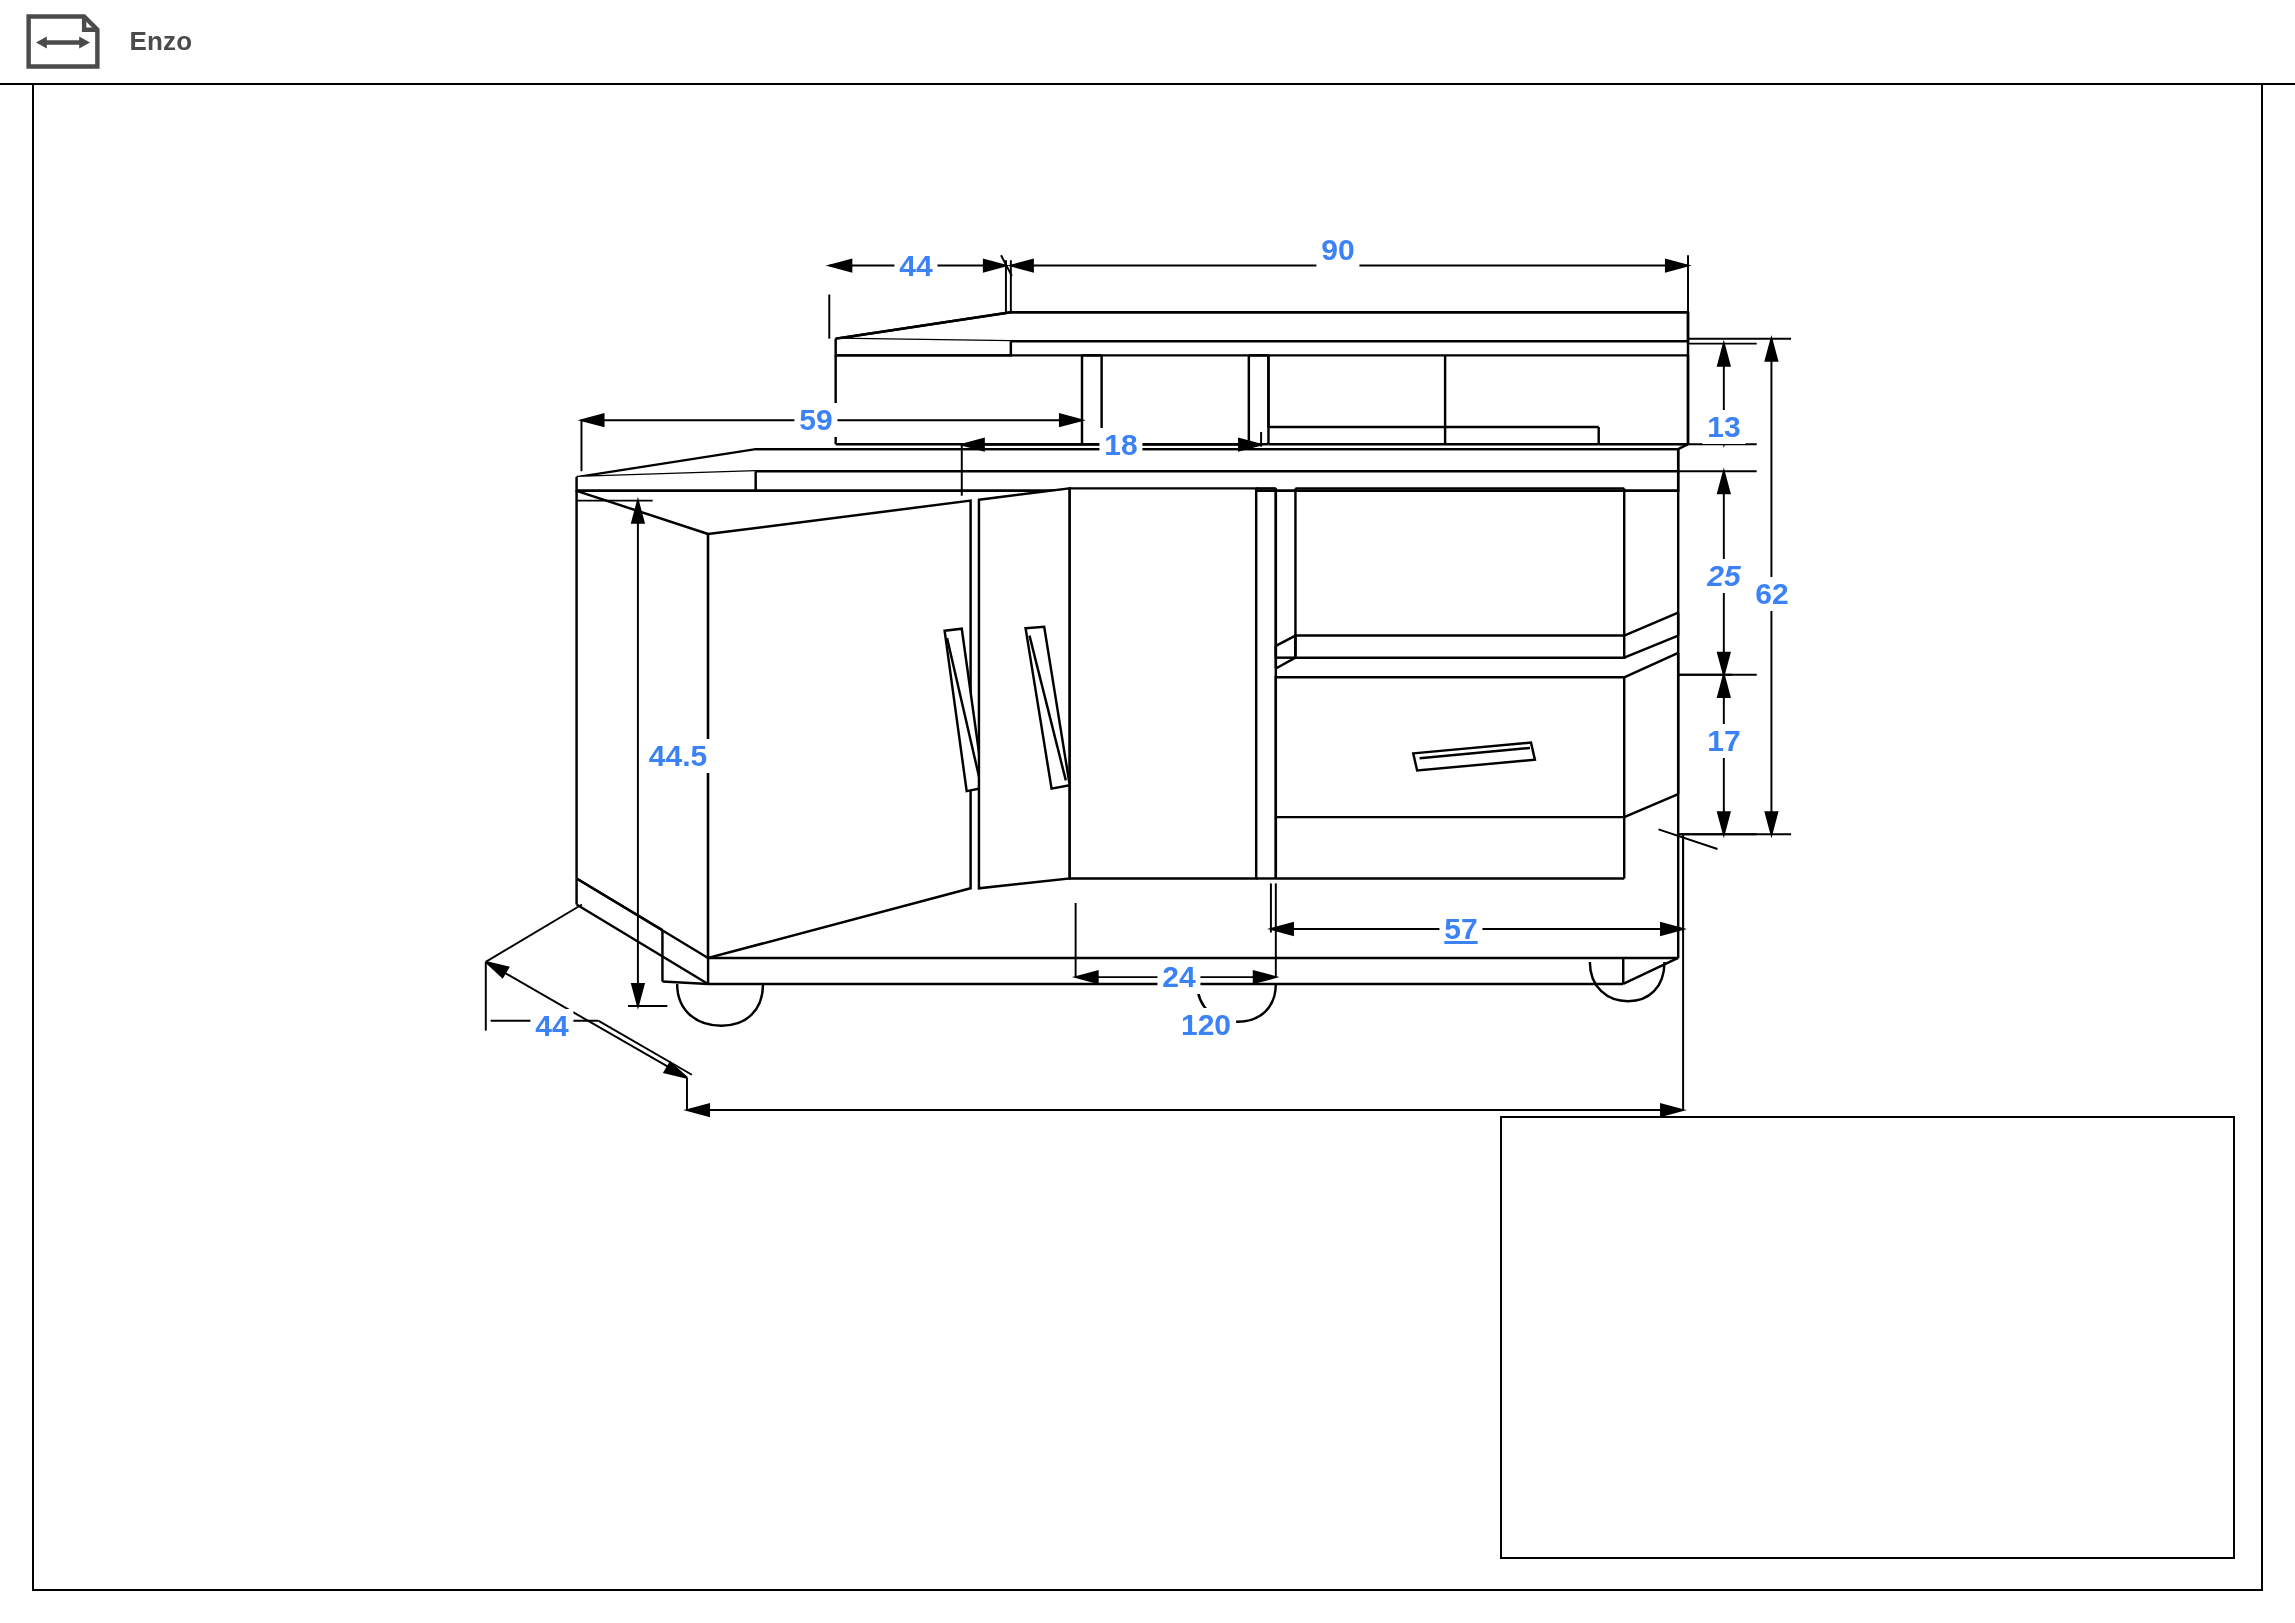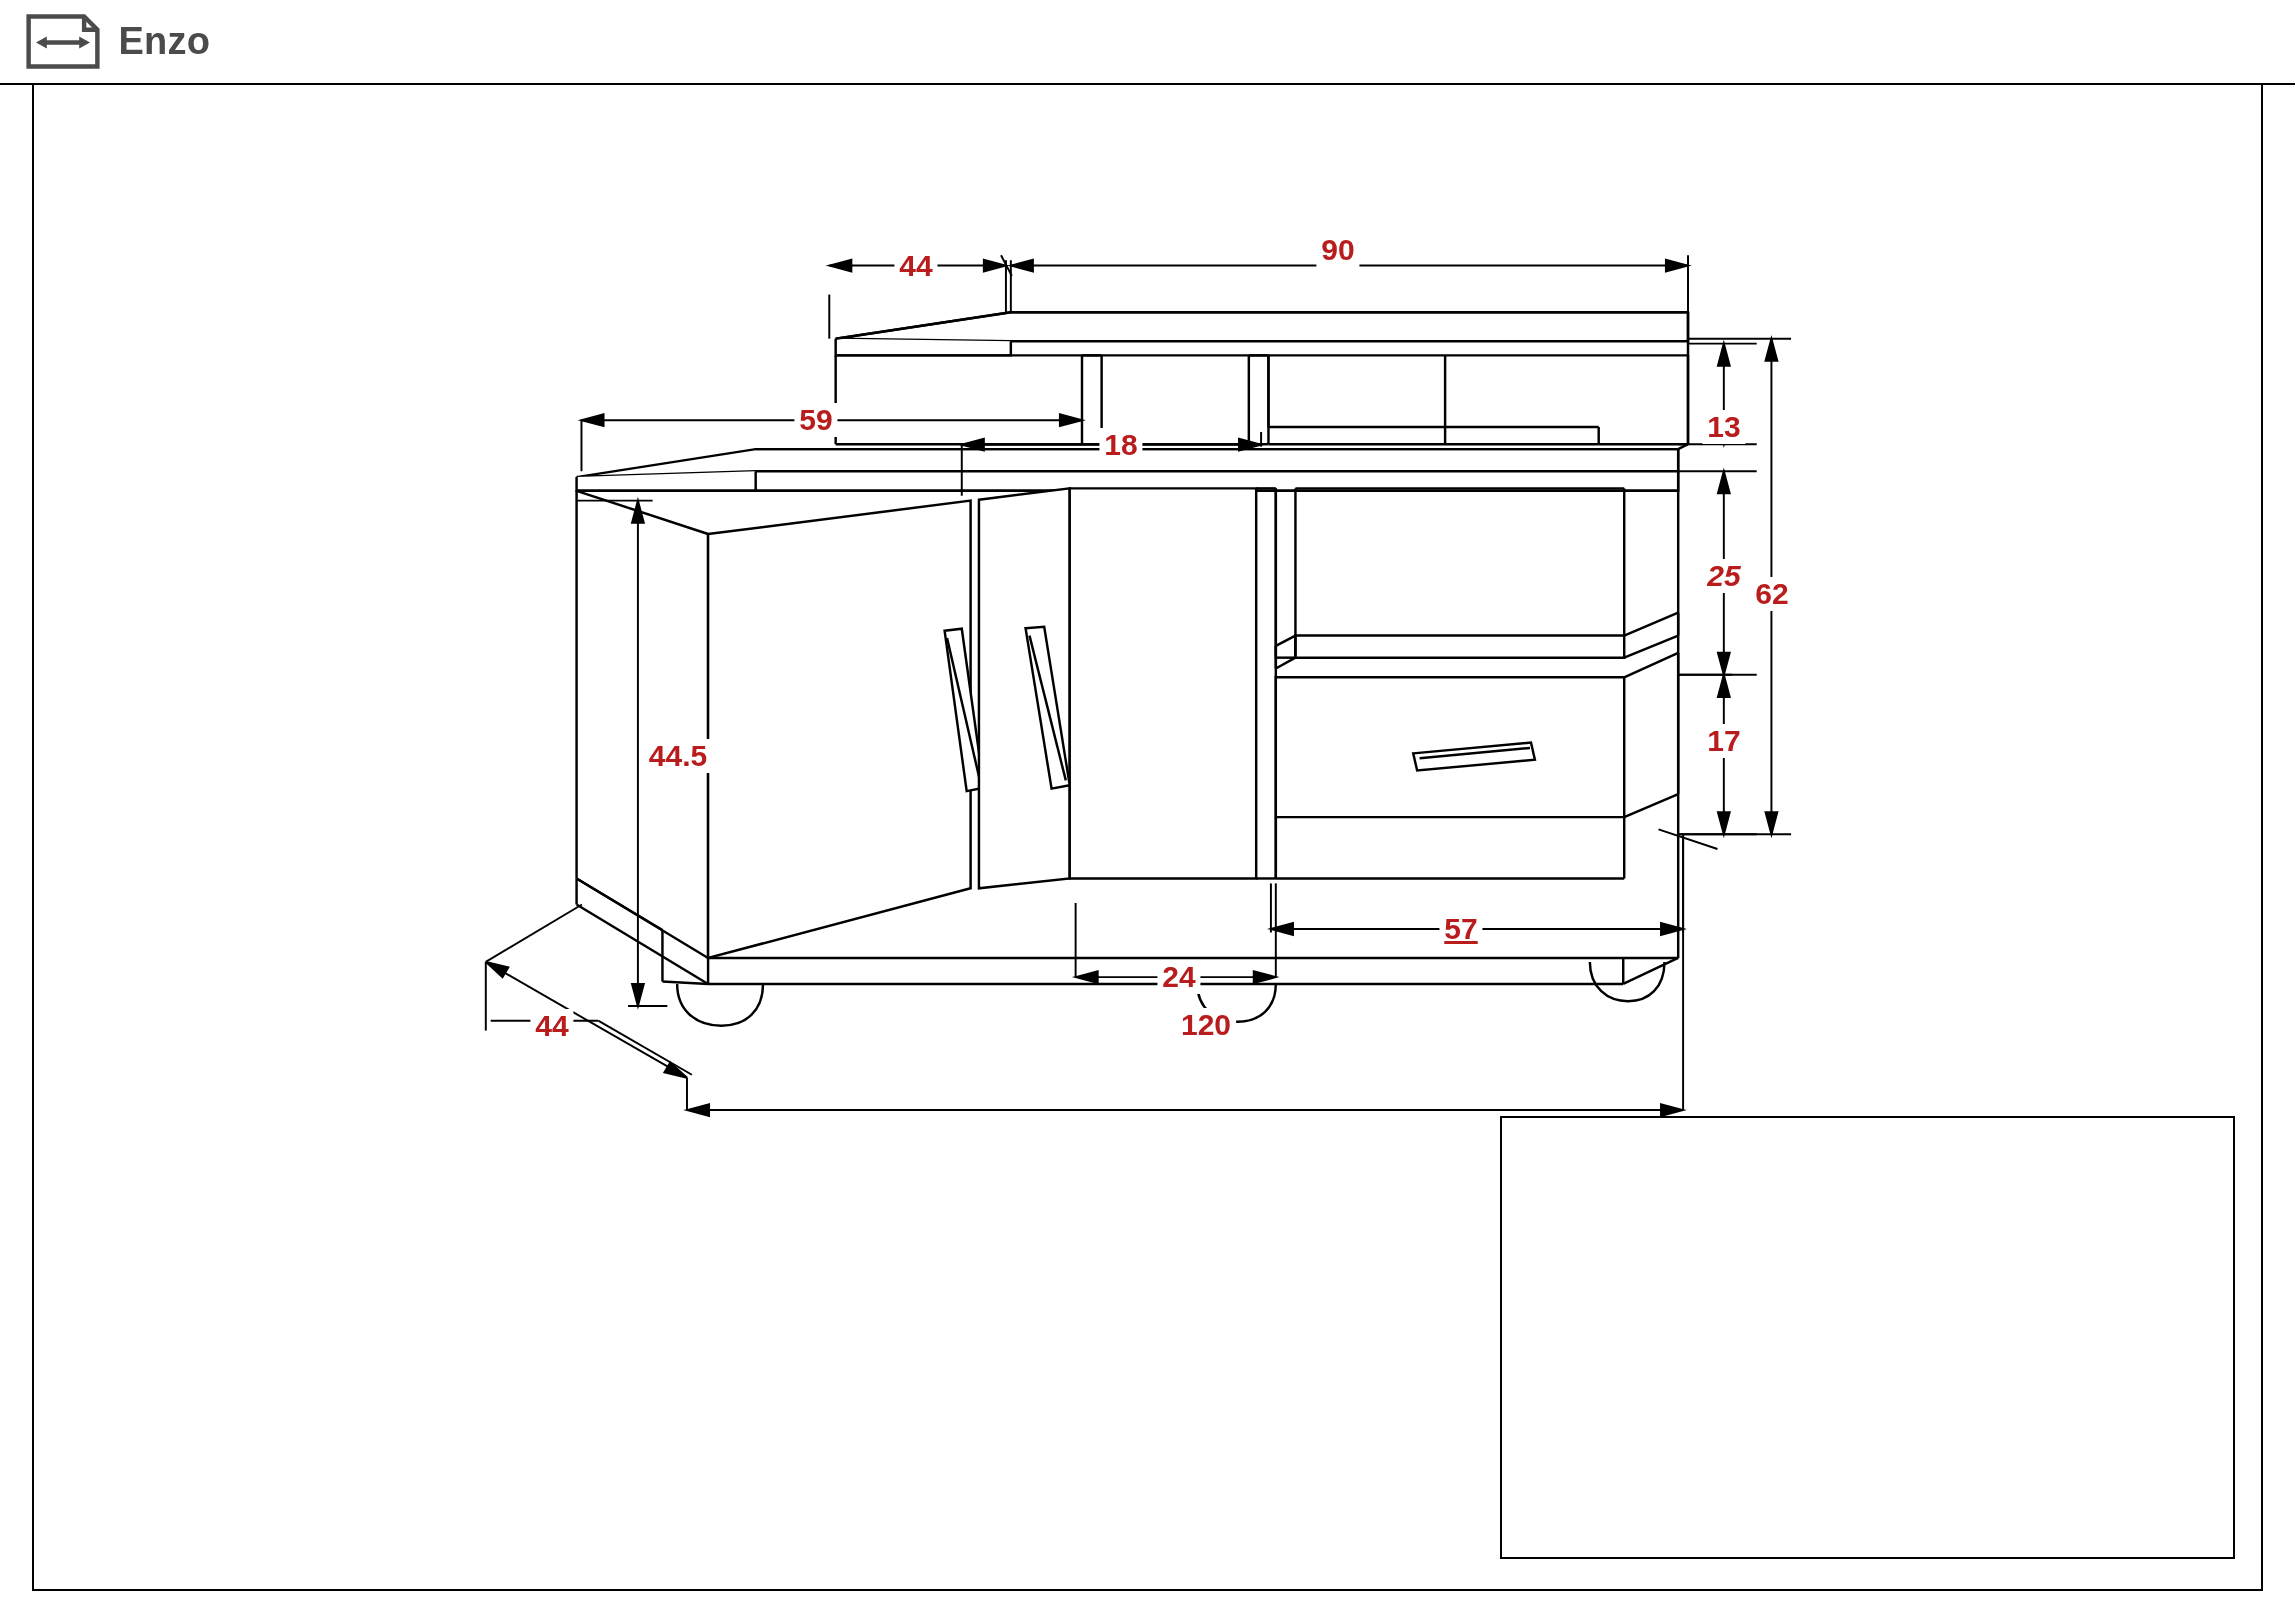--- a/index.html
+++ b/index.html
@@ -27,22 +27,22 @@
     border-bottom: 2.5px solid #000000;
     display: flex;
     align-items: center;
   }
   #brand-icon {
     margin-left: 25.5px;
     width: 74px;
     height: 55px;
   }
   #brand-name {
-    margin-left: 19px;
-    font-size: 38px;
+    margin-left: 30px;
+    font-size: 26px;
     font-weight: bold;
     color: #4b4b4b;
     letter-spacing: 0.2px;
     font-family: "Liberation Sans", sans-serif;
   }
   
   #frame {
     position: absolute;
     left: 32px;
     top: 83px;
@@ -55,21 +55,21 @@
   #canvas {
     position: absolute;
     left: 0; top: 0;
     width: 2295px;
     height: 1623px;
   }
   .dimtext {
     position: absolute;
     font-family: "Liberation Sans", sans-serif;
     font-weight: bold;
-    color: #b91c1c;
+    color: #3b82f6;
     font-size: 30px;
     white-space: nowrap;
     transform: translate(-50%, -50%);
     background: #ffffff;
     padding: 0 4.9px;
   }
   #inset-frame {
     position: absolute;
     left: 1500px;
     top: 1116px;

